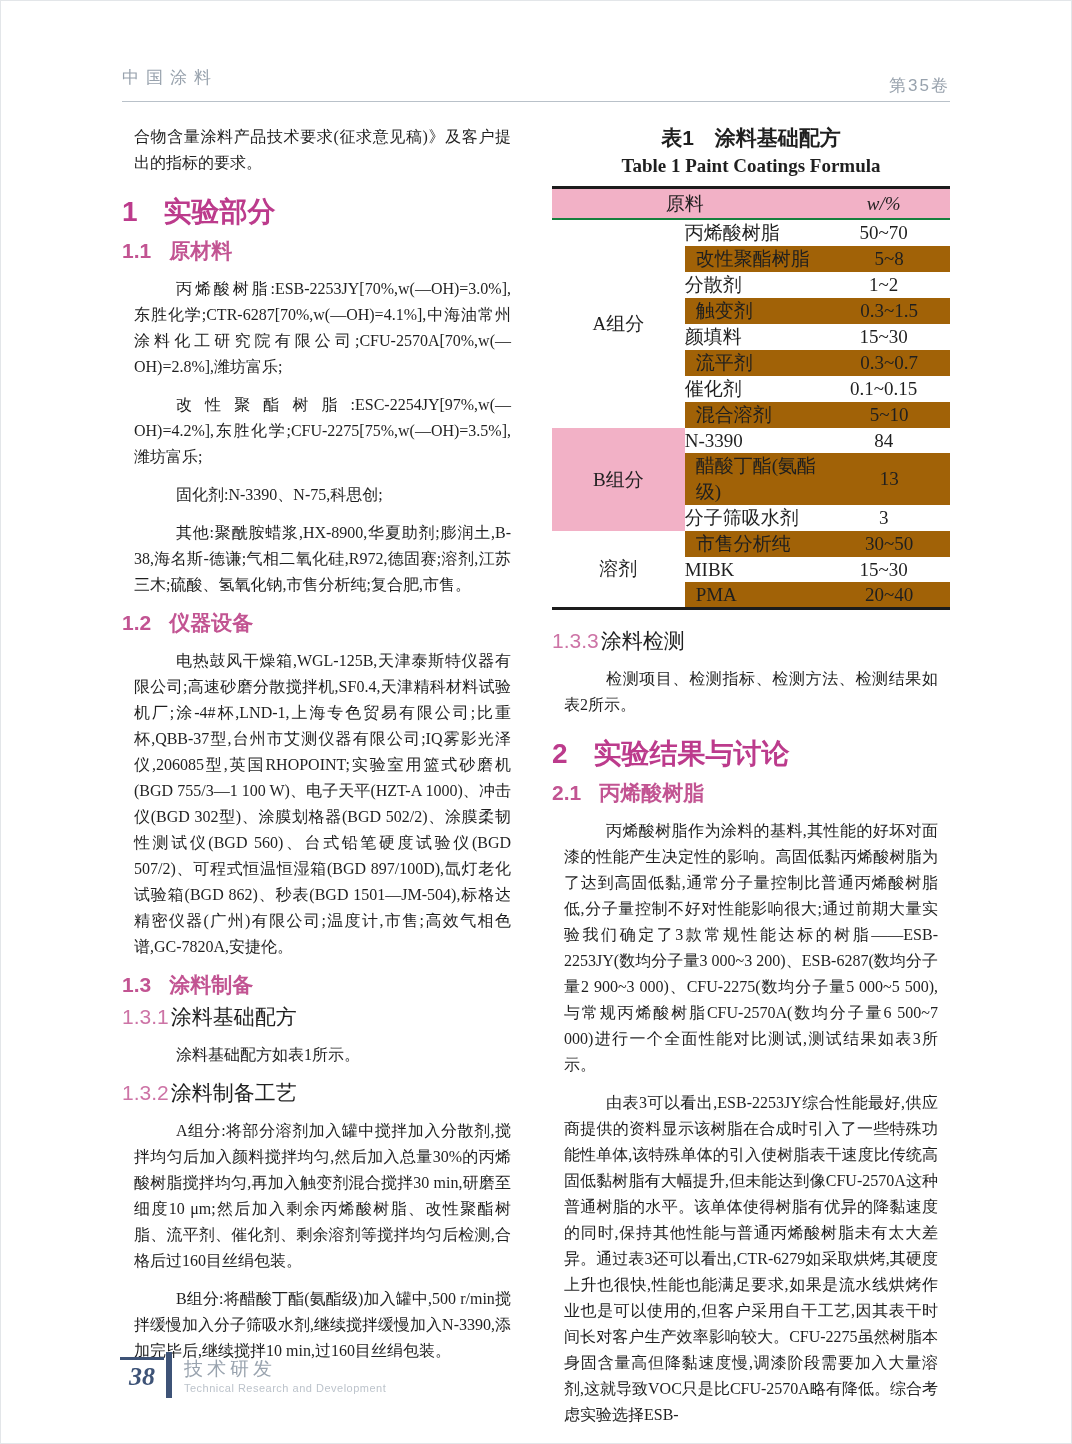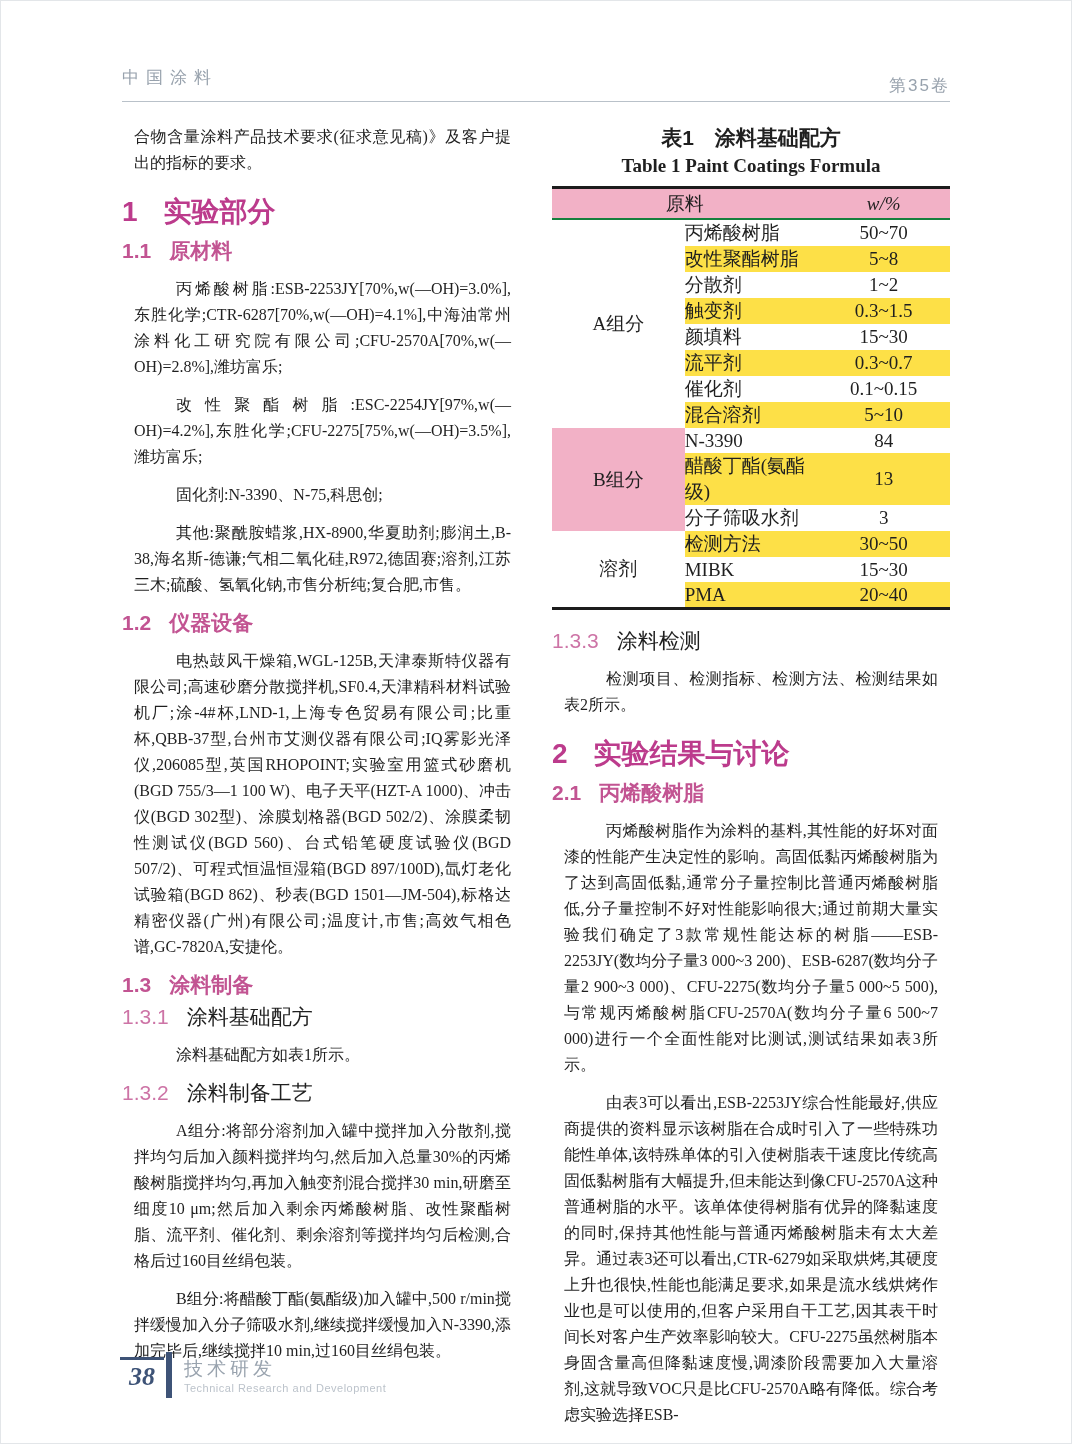--- a/index.html
+++ b/index.html
@@ -22,37 +22,37 @@
   .p.flush{text-indent:0;}
   .p+.p{margin-top:0;}
   
   .sec{font-family:"Liberation Sans","DejaVu Sans",sans-serif;color:#bc3b8c;font-size:28px;
     font-weight:bold;margin:20px 0 10px;line-height:32px;}
   .sec .num{margin-right:26px;}
   .subsec{font-family:"Liberation Sans","DejaVu Sans",sans-serif;color:#c25492;font-size:21px;
     font-weight:bold;margin:8px 0 5px;line-height:26px;}
   .subsec .num{margin-right:18px;margin-top:43px;}
   .subsubsec{font-size:21px;margin:6px 0 3px;line-height:26px;font-weight:normal;}
-  .subsubsec .num{font-family:"Liberation Sans","DejaVu Sans",sans-serif;color:#cd74a6;margin-right:18px;}
+  .subsubsec .num{font-family:"Liberation Sans","DejaVu Sans",sans-serif;color:#cd74a6;margin-right:2px;}
   .subsubsec .ttl{color:#1f1f1f;}
   
   .tbl-title-cn{text-align:center;font-family:"Liberation Sans","DejaVu Sans",sans-serif;
     font-weight:bold;font-size:21px;margin:12px 0 3px;}
   .tbl-title-en{text-align:center;font-weight:bold;font-size:19px;margin:0 0 9px;}
   table.formula{width:100%;border-collapse:collapse;border-top:3px solid #1c1c1c;
     border-bottom:3px solid #1c1c1c;font-size:19px;table-layout:fixed;}
   table.formula td{padding:0;height:25px;}
   table.formula tr.thead td{background:#f2b1c6;border-bottom:2px solid #15803d;height:29px;}
   td.h-material{text-align:center;}
   td.h-w{text-align:center;font-style:italic;}
   td.group{text-align:center;width:98px;}
   td.group.pink{background:#f2b1c6;}
   td.name{padding-left:18px;width:176px;}
   td.val{text-align:center;width:118px;}
-  tr.stripe td.name,tr.stripe td.val{background:#fde047;}
+  tr.stripe td.name,tr.stripe td.val{background:#a16207;padding-left:11px;}
   
   .footer{position:absolute;left:120px;top:1352px;display:flex;align-items:center;}
   .pn-block{border-top:3px solid #3e5377;width:44px;text-align:center;}
   .pn{font-size:26px;line-height:34px;font-weight:bold;font-style:italic;color:#3e5377;}
   .pn-bar{width:6px;height:46px;background:#3e5377;margin:0 12px 0 2px;}
   .foot-cn{font-family:"Liberation Sans","DejaVu Sans",sans-serif;font-size:19px;color:#99a3ae;
     letter-spacing:4px;line-height:24px;margin-top:2px;}
   .foot-en{font-family:"Liberation Sans","DejaVu Sans",sans-serif;font-size:11px;color:#bcc3cb;
     letter-spacing:0.5px;line-height:15px;}
 </style>
@@ -157,21 +157,21 @@
         <tr class="stripe">
           <td class="name">醋酸丁酯(氨酯级)</td>
           <td class="val">13</td>
         </tr>
         <tr>
           <td class="name">分子筛吸水剂</td>
           <td class="val">3</td>
         </tr>
         <tr class="stripe">
           <td class="group" rowspan="3">溶剂</td>
-          <td class="name">检测方法</td>
+          <td class="name">市售分析纯</td>
           <td class="val">30~50</td>
         </tr>
         <tr>
           <td class="name">MIBK</td>
           <td class="val">15~30</td>
         </tr>
         <tr class="stripe">
           <td class="name">PMA</td>
           <td class="val">20~40</td>
         </tr>

